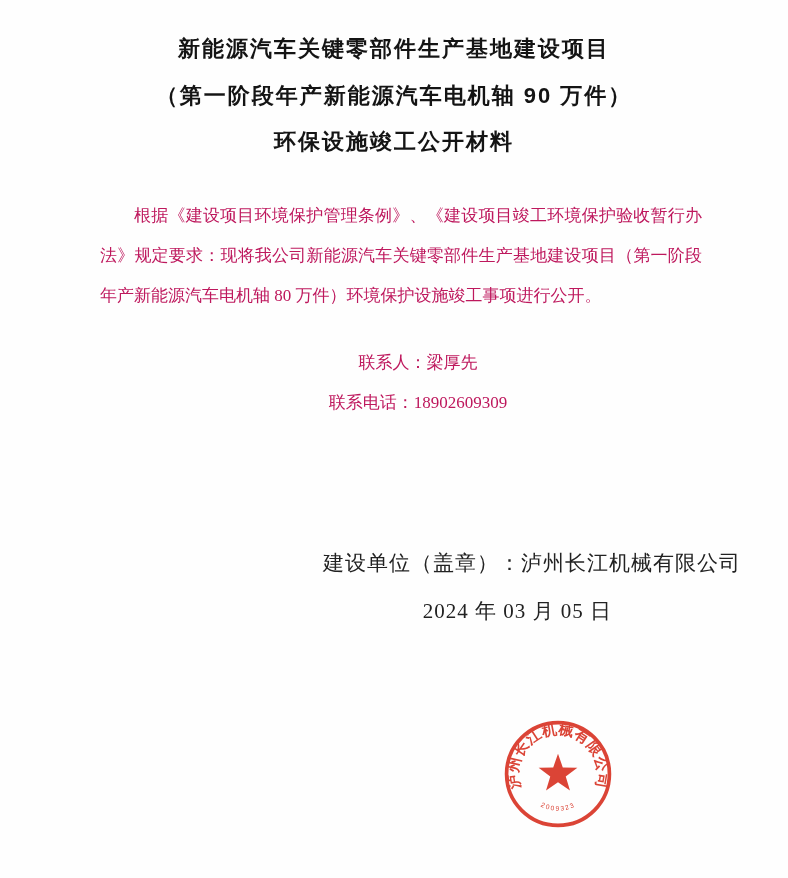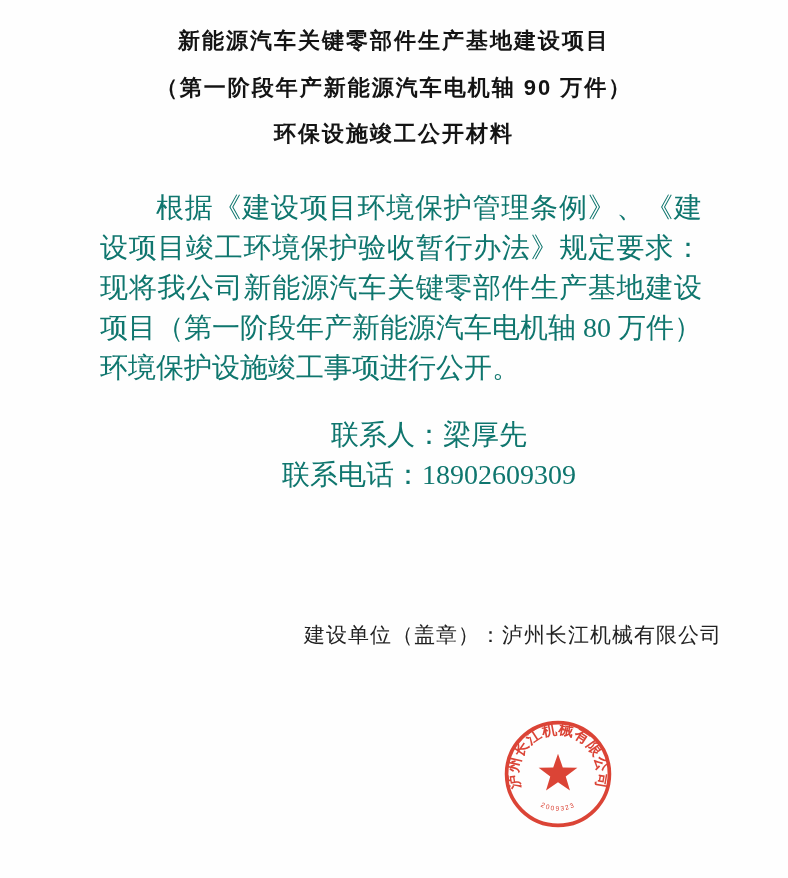--- a/index.html
+++ b/index.html
@@ -7,57 +7,57 @@
     position: relative;
     width: 788px;
     height: 878px;
     background: #fefefefe;
     background: #fefefe;
     overflow: hidden;
     color: #212121;
     font-family: "Liberation Serif", serif;
   }
   .title-block {
-    padding-top: 18px;
+    padding-top: 26px;
     text-align: center;
     font-family: "Liberation Sans", sans-serif;
     font-weight: 700;
     font-size: 22px;
     line-height: 46.5px;
     letter-spacing: 2px;
     color: #141414;
   }
   .title-line { white-space: nowrap; }
   .body-block {
     margin: 30px 86px 16px 100px;
     width: 602px;
-    font-size: 28px;
+    font-size: 17px;
     line-height: 40px;
     text-align: justify;
-    color: #0f766e;
+    color: #be185d;
   }
   .para {
     margin: 0;
     text-indent: 2em;
   }
   .contact-block { margin-top: 27px; }
   .contact-line {
     margin: 0;
     text-indent: 2em;
     text-align: center;
   }
   .signature-block {
     margin-top: 120px;
     font-size: 21px;
     line-height: 40px;
     color: #222222;
   }
   .sig-unit {
     text-align: right;
-    padding-right: 66px;
+    padding-right: 47px;
     letter-spacing: 1px;
   }
   .sig-date {
     text-align: right;
     padding-right: 176px;
     margin-top: 8px;
     letter-spacing: 1px;
   }
   .seal {
     position: absolute;
@@ -96,20 +96,21 @@
     <p class="para">根据《建设项目环境保护管理条例》、《建设项目竣工环境保护验收暂行办法》规定要求：现将我公司新能源汽车关键零部件生产基地建设项目（第一阶段年产新能源汽车电机轴 80 万件）环境保护设施竣工事项进行公开。</p>
 
     <div class="contact-block">
       <p class="contact-line">联系人：梁厚先</p>
       <p class="contact-line">联系电话：18902609309</p>
     </div>
   </div>
 
   <div class="signature-block">
     <div class="sig-unit">建设单位（盖章）：泸州长江机械有限公司</div>
+    <div class="sig-date">2024 年 03 月 05 日</div>
   </div>
 
   <svg class="seal" viewBox="0 0 110 110" xmlns="http://www.w3.org/2000/svg">
     <defs>
       <path id="seal-arc-top" d="M 18.35,68.34 A 39,39 0 1 1 91.65,68.34" fill="none"></path>
       <path id="seal-arc-bottom" d="M 23.83,73 A 36,36 0 0 0 86.17,73" fill="none"></path>
     </defs>
     <circle cx="55" cy="55" r="50.5" fill="none" stroke-width="3.6" stroke="#d93425"></circle>
     <polygon points="55,35 59.70,48.53 74.02,48.82 62.61,57.47 66.76,71.18 55,63 43.24,71.18 47.39,57.47 35.98,48.82 50.30,48.53" fill="#d93425"></polygon>
     <text class="seal-company-text" fill="#d93425">

